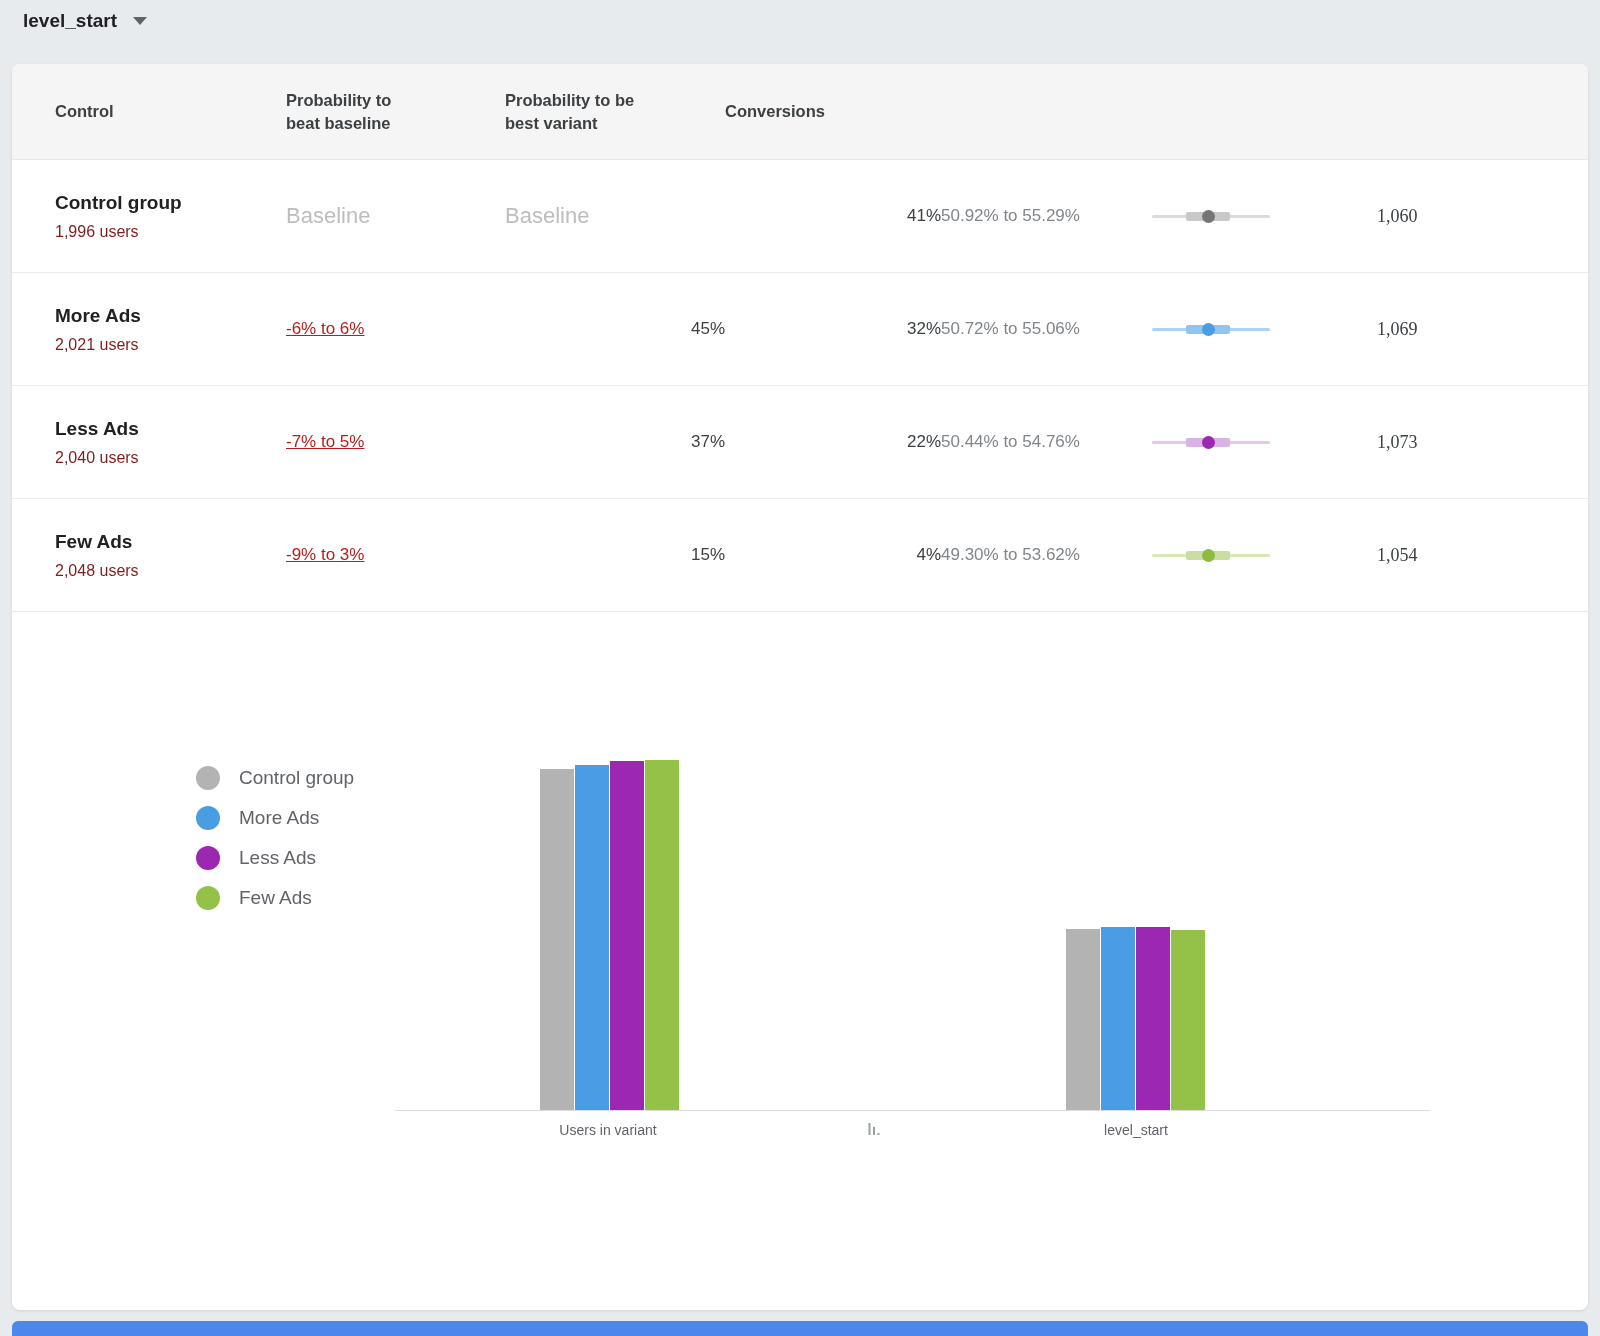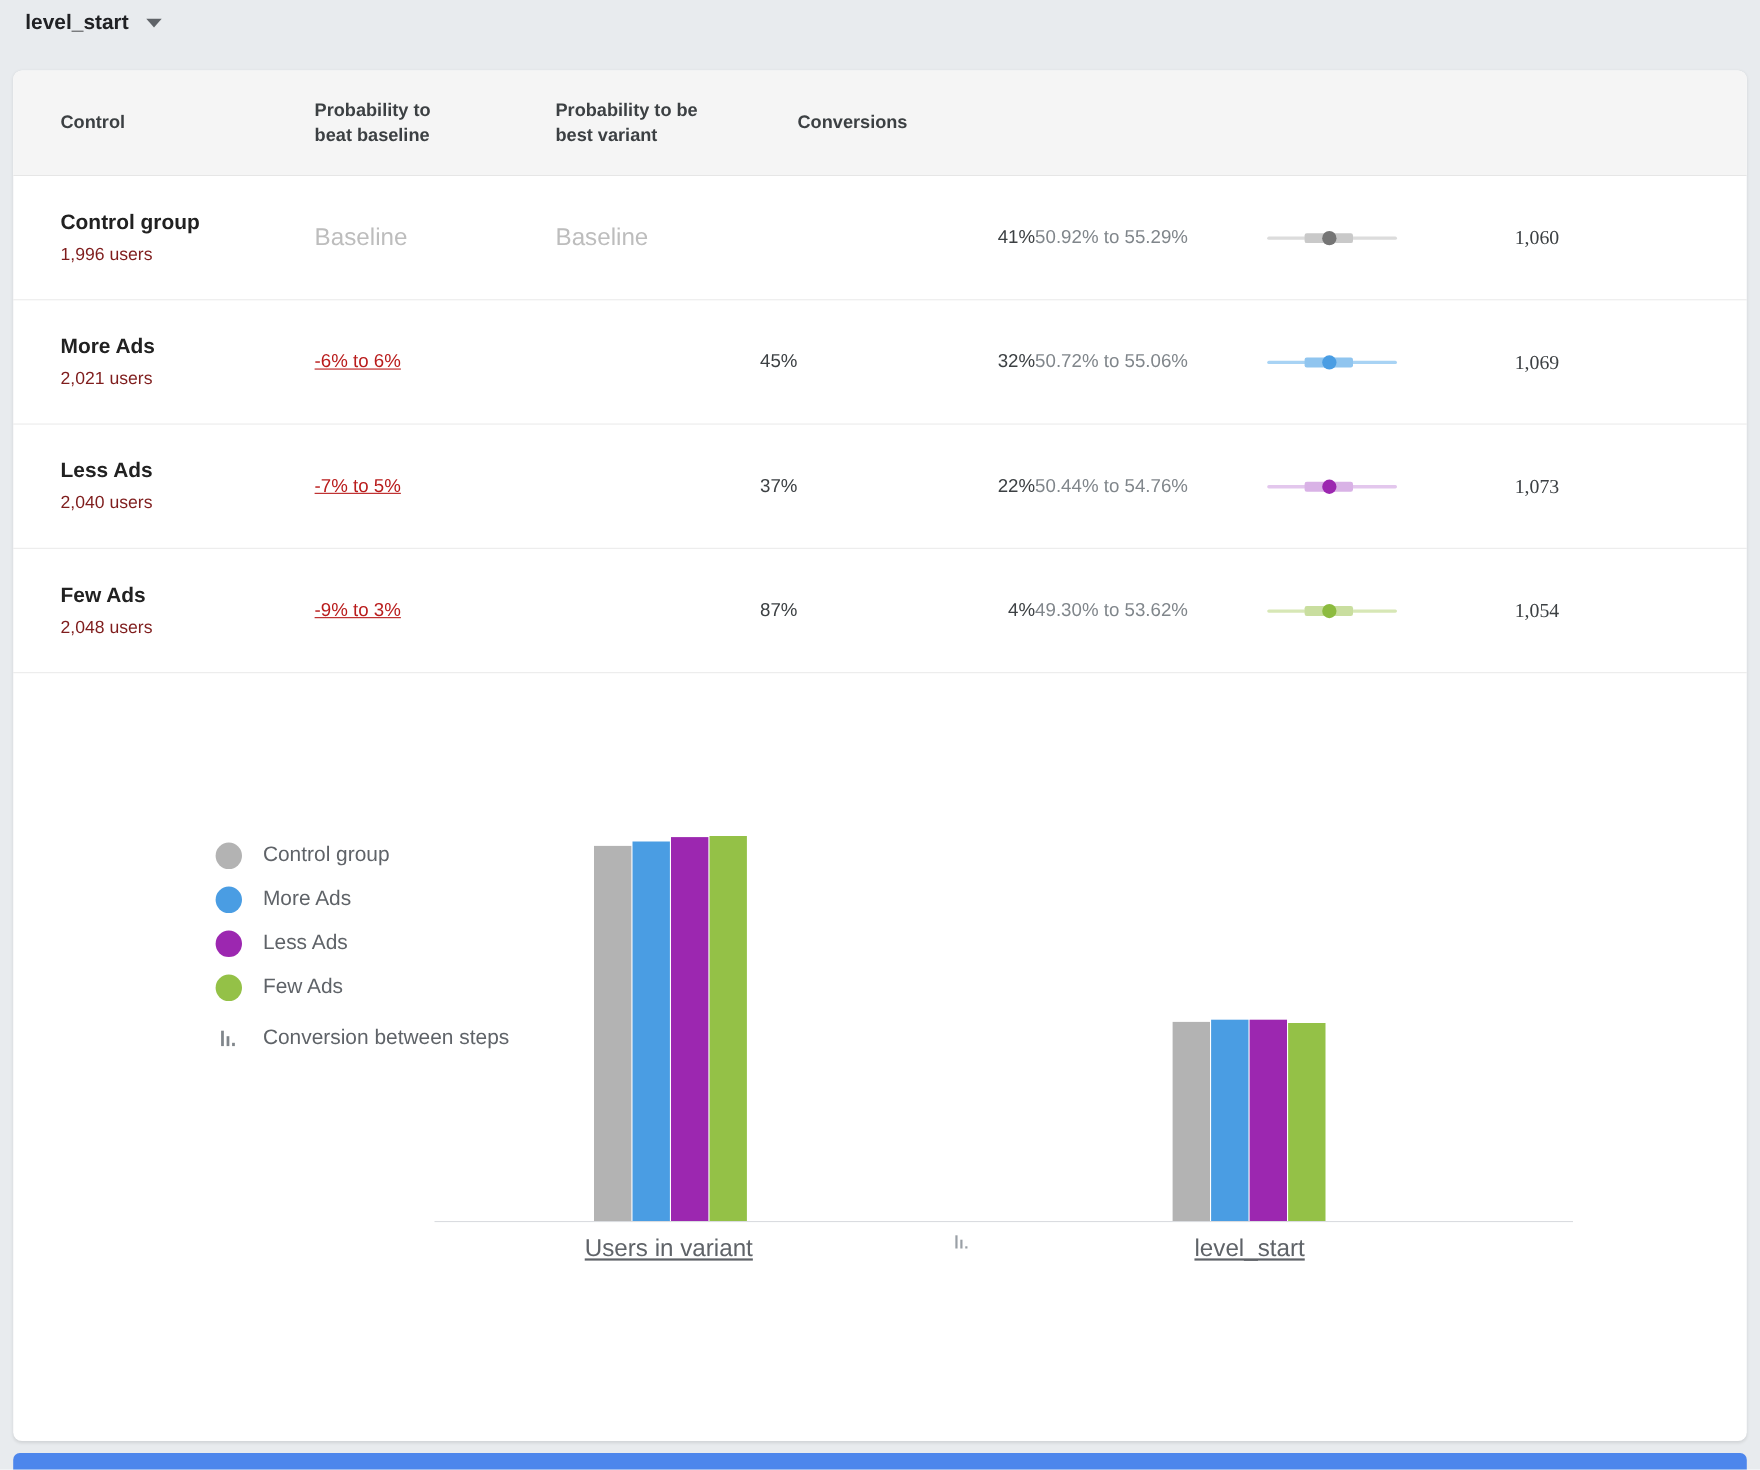--- a/index.html
+++ b/index.html
@@ -80,21 +80,21 @@
   .legend-steps { margin-top:6px; }
   .legend-steps .steps-icon { width:24px; display:flex; justify-content:center; }
 
   .chart-area { position:absolute; left:383px; top:696px; width:1035px; height:350px; }
   .axis-line { position:absolute; left:383px; top:1046px; width:1035px; height:1px; background:#dadce0; }
   .bar-group { position:absolute; bottom:0; display:flex; align-items:flex-end; gap:1px; }
   .bar-group-1 { left:145px; }
   .bar-group-2 { left:671px; }
   .bar { width:34px; }
 
-  .xlabel { position:absolute; top:1058px; transform:translateX(-50%); font-size:22px; color:#5f6368; white-space:nowrap;text-decoration:underline; }
+  .xlabel { position:absolute; top:1058px; transform:translateX(-50%); font-size:14px; color:#5f6368; white-space:nowrap; }
   .xlabel-1 { left:596px; }
   .xlabel-2 { left:1124px; }
   .axis-steps-icon { position:absolute; left:856px; top:1058px; }
 
   
   .bottom-bar {
     position:absolute; left:12px; top:1321px; width:1576px; height:15px;
     border-radius:6px 6px 0 0;
   }
 </style>
@@ -171,21 +171,21 @@
     </div>
     <div class="cell conversions">1,073</div>
   </div>
 
   <div class="trow">
     <div class="cell">
       <div class="vname">Few Ads</div>
       <div class="vusers">2,048 users</div>
     </div>
     <div class="cell improve">-9% to 3%</div>
-    <div class="cell pct">87%</div>
+    <div class="cell pct">15%</div>
     <div class="cell pct">4%</div>
     <div class="cell range">49.30% to 53.62%</div>
     <div class="cell">
       <div class="interval">
         <div class="iv-line" style="background: rgb(215, 231, 182);"></div>
         <div class="iv-box" style="background: rgb(201, 222, 159);"></div>
         <div class="iv-dot" style="background: rgb(140, 187, 63);"></div>
       </div>
     </div>
     <div class="cell conversions">1,054</div>
@@ -200,30 +200,20 @@
       <span class="legend-dot" style="background: rgb(74, 157, 227);"></span>
       <span class="legend-label">More Ads</span>
     </div>
     <div class="legend-item">
       <span class="legend-dot" style="background: rgb(156, 39, 176);"></span>
       <span class="legend-label">Less Ads</span>
     </div>
     <div class="legend-item">
       <span class="legend-dot" style="background: rgb(148, 193, 71);"></span>
       <span class="legend-label">Few Ads</span>
-    </div>
-    <div class="legend-item legend-steps">
-      <span class="steps-icon">
-        <svg width="16" height="18" viewBox="0 0 16 18">
-          <rect x="1" y="2" width="2.5" height="14" fill="#80868b"></rect>
-          <rect x="6" y="7" width="2.5" height="9" fill="#80868b"></rect>
-          <rect x="11" y="13" width="2.5" height="3" fill="#80868b"></rect>
-        </svg>
-      </span>
-      <span class="legend-label">Conversion between steps</span>
     </div>
   </div>
 
   <div class="chart-area">
     <div class="bar-group bar-group-1">
         <div class="bar" style="height: 341px; background: rgb(179, 179, 179);"></div>
         <div class="bar" style="height: 345px; background: rgb(74, 157, 227);"></div>
         <div class="bar" style="height: 349px; background: rgb(156, 39, 176);"></div>
         <div class="bar" style="height: 350px; background: rgb(148, 193, 71);"></div>
       </div>

